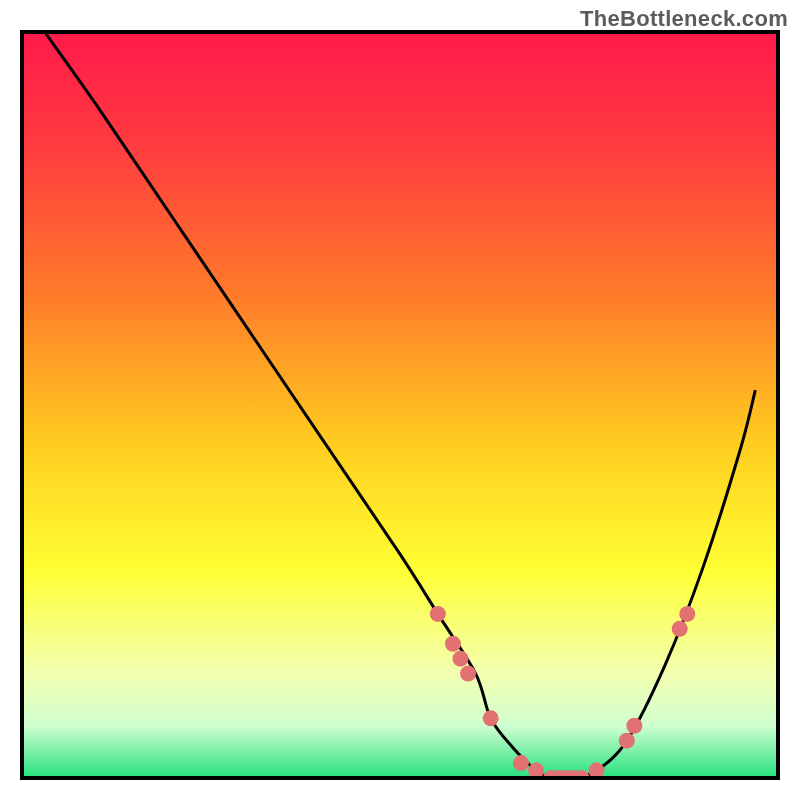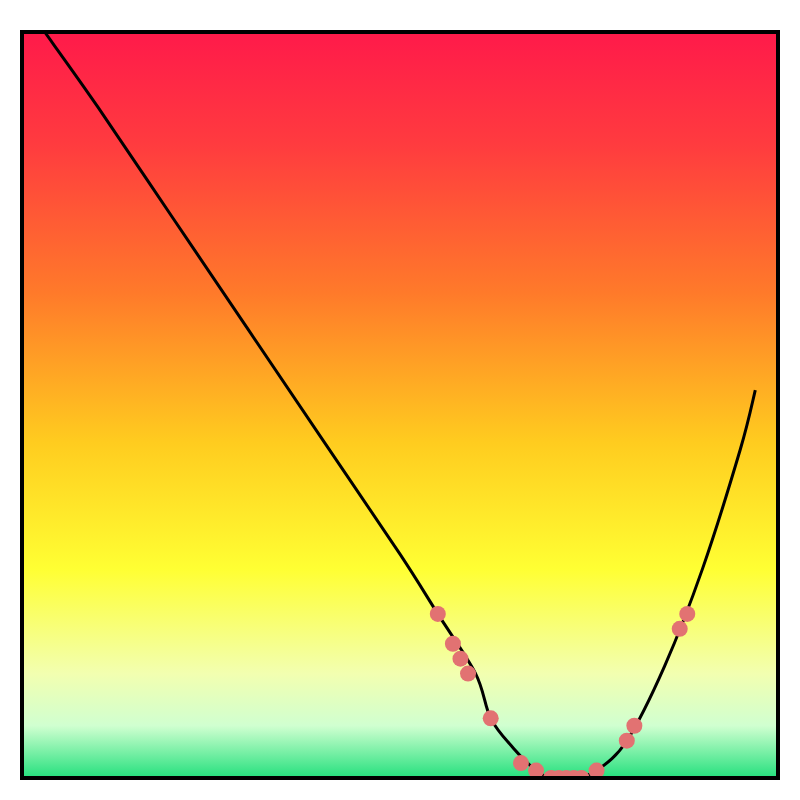--- a/index.html
+++ b/index.html
@@ -30,20 +30,21 @@
     left: 0;
     top: 0;
     width: 800px;
     height: 800px;
   }
 </style>
 </head>
 <body>
 
 <div class="container">
+  <div class="watermark">TheBottleneck.com</div>
 
   <svg class="plot" viewBox="0 0 800 800">
     <defs>
       <linearGradient id="bg-grad" x1="0" y1="0" x2="0" y2="1">
           <stop offset="0%" stop-color="#ff1a4a"></stop>
           <stop offset="15%" stop-color="#ff3b3f"></stop>
           <stop offset="35%" stop-color="#ff7a2a"></stop>
           <stop offset="55.00000000000001%" stop-color="#ffcc1f"></stop>
           <stop offset="72%" stop-color="#ffff33"></stop>
           <stop offset="86%" stop-color="#f2ffb0"></stop>

